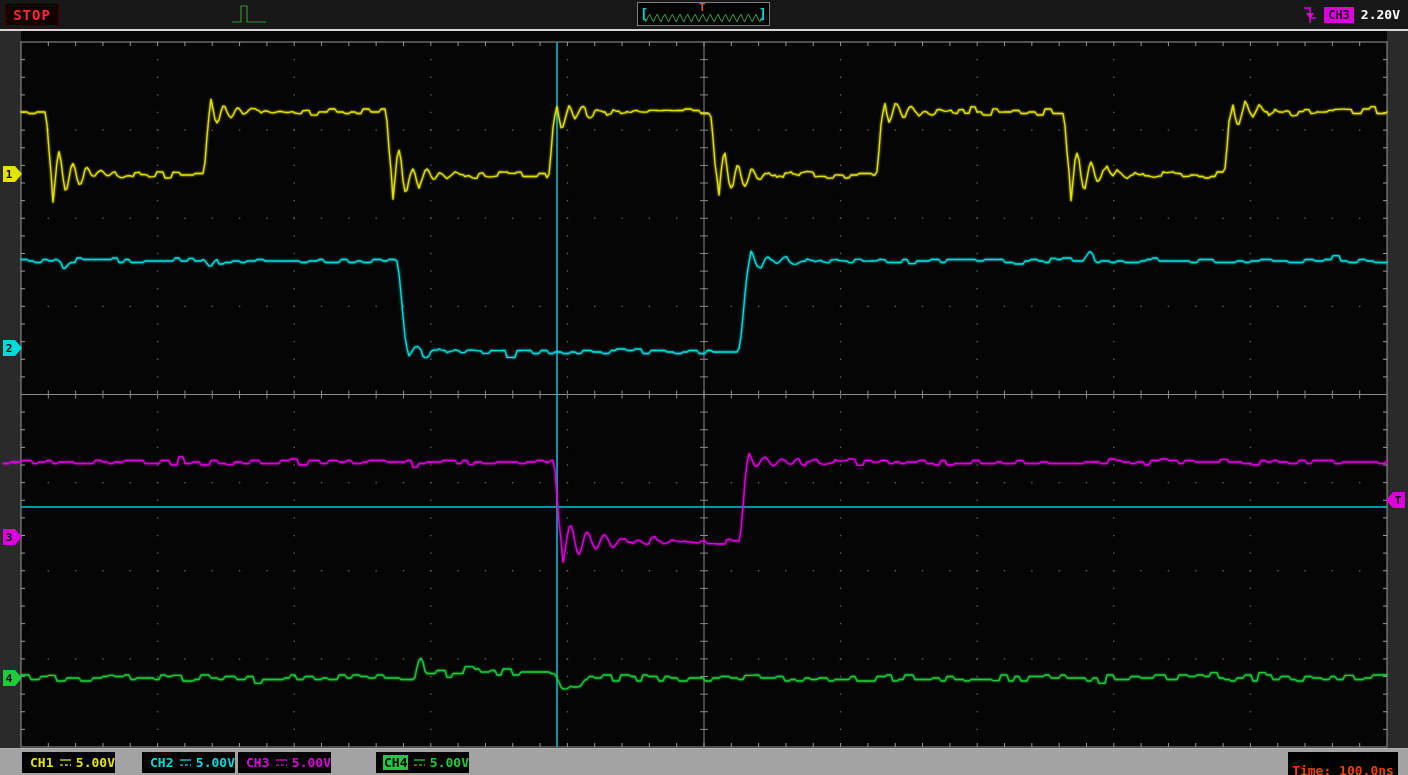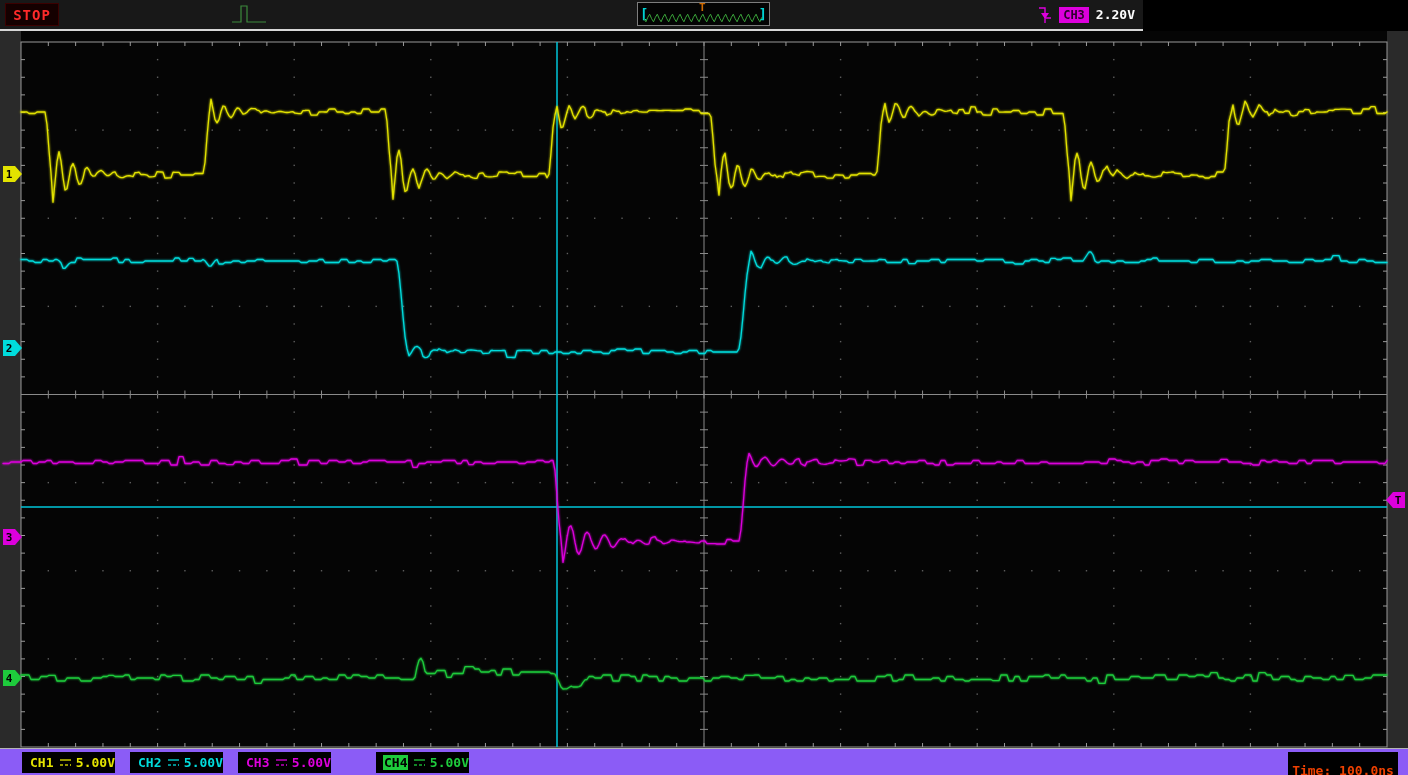--- a/index.html
+++ b/index.html
@@ -1,20 +1,20 @@
 <!DOCTYPE html>
 <html><head>
 <meta charset="utf-8">
 <style>
   html,body{margin:0;padding:0;background:#000;width:1408px;height:775px;overflow:hidden;
     font-family:"DejaVu Sans Mono","Liberation Mono",monospace;}
   #stage{position:relative;width:1408px;height:775px;background:#000;}
 
   
-  #topbar{position:absolute;left:0;top:0;width:1143px;height:29px;background:#181818;
+  #topbar{position:absolute;left:0;top:0;width:1408px;height:29px;background:#181818;
     border-bottom:2px solid #d6d6d6;z-index:30;}
   #stop-badge{position:absolute;left:5px;top:3px;width:52px;height:21px;background:#150000;
     border:1px solid #3c0000;color:#ff2a2a;font-size:14px;font-weight:bold;
     display:flex;align-items:center;justify-content:center;letter-spacing:1px;}
   #pulse-icon{position:absolute;left:230px;top:2px;}
   #preview-box{position:absolute;left:637px;top:2px;width:133px;height:24px;background:#040404;
     border:1px solid #7d7d7d;box-sizing:border-box;}
   #preview-lbracket{position:absolute;left:2px;top:3px;color:#00d2d2;font-size:14px;font-weight:bold;}
   #preview-rbracket{position:absolute;right:2px;top:3px;color:#00d2d2;font-size:14px;font-weight:bold;}
   #preview-tmark{position:absolute;left:61px;top:-2px;color:#cf6a00;font-size:11px;font-weight:bold;}
@@ -23,21 +23,21 @@
     padding:1px 4px;line-height:14px;}
   #trig-level{color:#ffffff;font-size:13px;font-weight:bold;}
 
   
   #screen-bg{position:absolute;left:0;top:31px;width:1408px;height:717px;background:#050505;z-index:1;}
   .side-margin{position:absolute;top:31px;height:717px;width:21px;background:#2a2a2a;z-index:2;}
   #margin-left{left:0;} #margin-right{left:1387px;width:21px;}
   #scope-svg{position:absolute;left:0;top:0;width:1408px;height:775px;z-index:10;}
 
   
-  #bottombar{position:absolute;left:0;top:748px;width:1408px;height:27px;background:#8b5cf6;
+  #bottombar{position:absolute;left:0;top:748px;width:1408px;height:27px;background:#a3a3a3;
     border-top:1px solid #b4b4b4;box-sizing:border-box;z-index:30;}
   .ch-badge{position:absolute;top:3px;width:93px;height:21px;background:#000;
     display:flex;align-items:center;gap:5px;padding:0 0 0 7px;box-sizing:border-box;
     font-size:13px;font-weight:bold;}
   .ch-label{padding:0 1px;}
   .ch-label.selected{color:#000 !important;}
   #time-badge{position:absolute;left:1288px;top:3px;width:110px;height:36px;background:#000;
     display:flex;align-items:center;justify-content:center;font-size:13px;font-weight:bold;}
 </style>
 </head>
@@ -981,21 +981,21 @@
     <div class="ch-badge" id="ch-badge-0" style="left: 22px; color: rgb(227, 227, 0);">
       <span class="ch-label">CH1</span>
       <svg class="coupling-icon" width="15" height="11">
           <line x1="1" y1="3" x2="14" y2="3" stroke="#e3e300" stroke-width="1.3"></line>
           <line x1="1" y1="8" x2="4" y2="8" stroke="#e3e300" stroke-width="1.3"></line>
           <line x1="6" y1="8" x2="9" y2="8" stroke="#e3e300" stroke-width="1.3"></line>
           <line x1="11" y1="8" x2="14" y2="8" stroke="#e3e300" stroke-width="1.3"></line>
         </svg>
       <span class="ch-volts">5.00V</span>
     </div>
-    <div class="ch-badge" id="ch-badge-1" style="left: 130px; color: rgb(0, 220, 220);">
+    <div class="ch-badge" id="ch-badge-1" style="left: 142px; color: rgb(0, 220, 220);">
       <span class="ch-label">CH2</span>
       <svg class="coupling-icon" width="15" height="11">
           <line x1="1" y1="3" x2="14" y2="3" stroke="#00dcdc" stroke-width="1.3"></line>
           <line x1="1" y1="8" x2="4" y2="8" stroke="#00dcdc" stroke-width="1.3"></line>
           <line x1="6" y1="8" x2="9" y2="8" stroke="#00dcdc" stroke-width="1.3"></line>
           <line x1="11" y1="8" x2="14" y2="8" stroke="#00dcdc" stroke-width="1.3"></line>
         </svg>
       <span class="ch-volts">5.00V</span>
     </div>
     <div class="ch-badge" id="ch-badge-2" style="left: 238px; color: rgb(220, 0, 220);">

